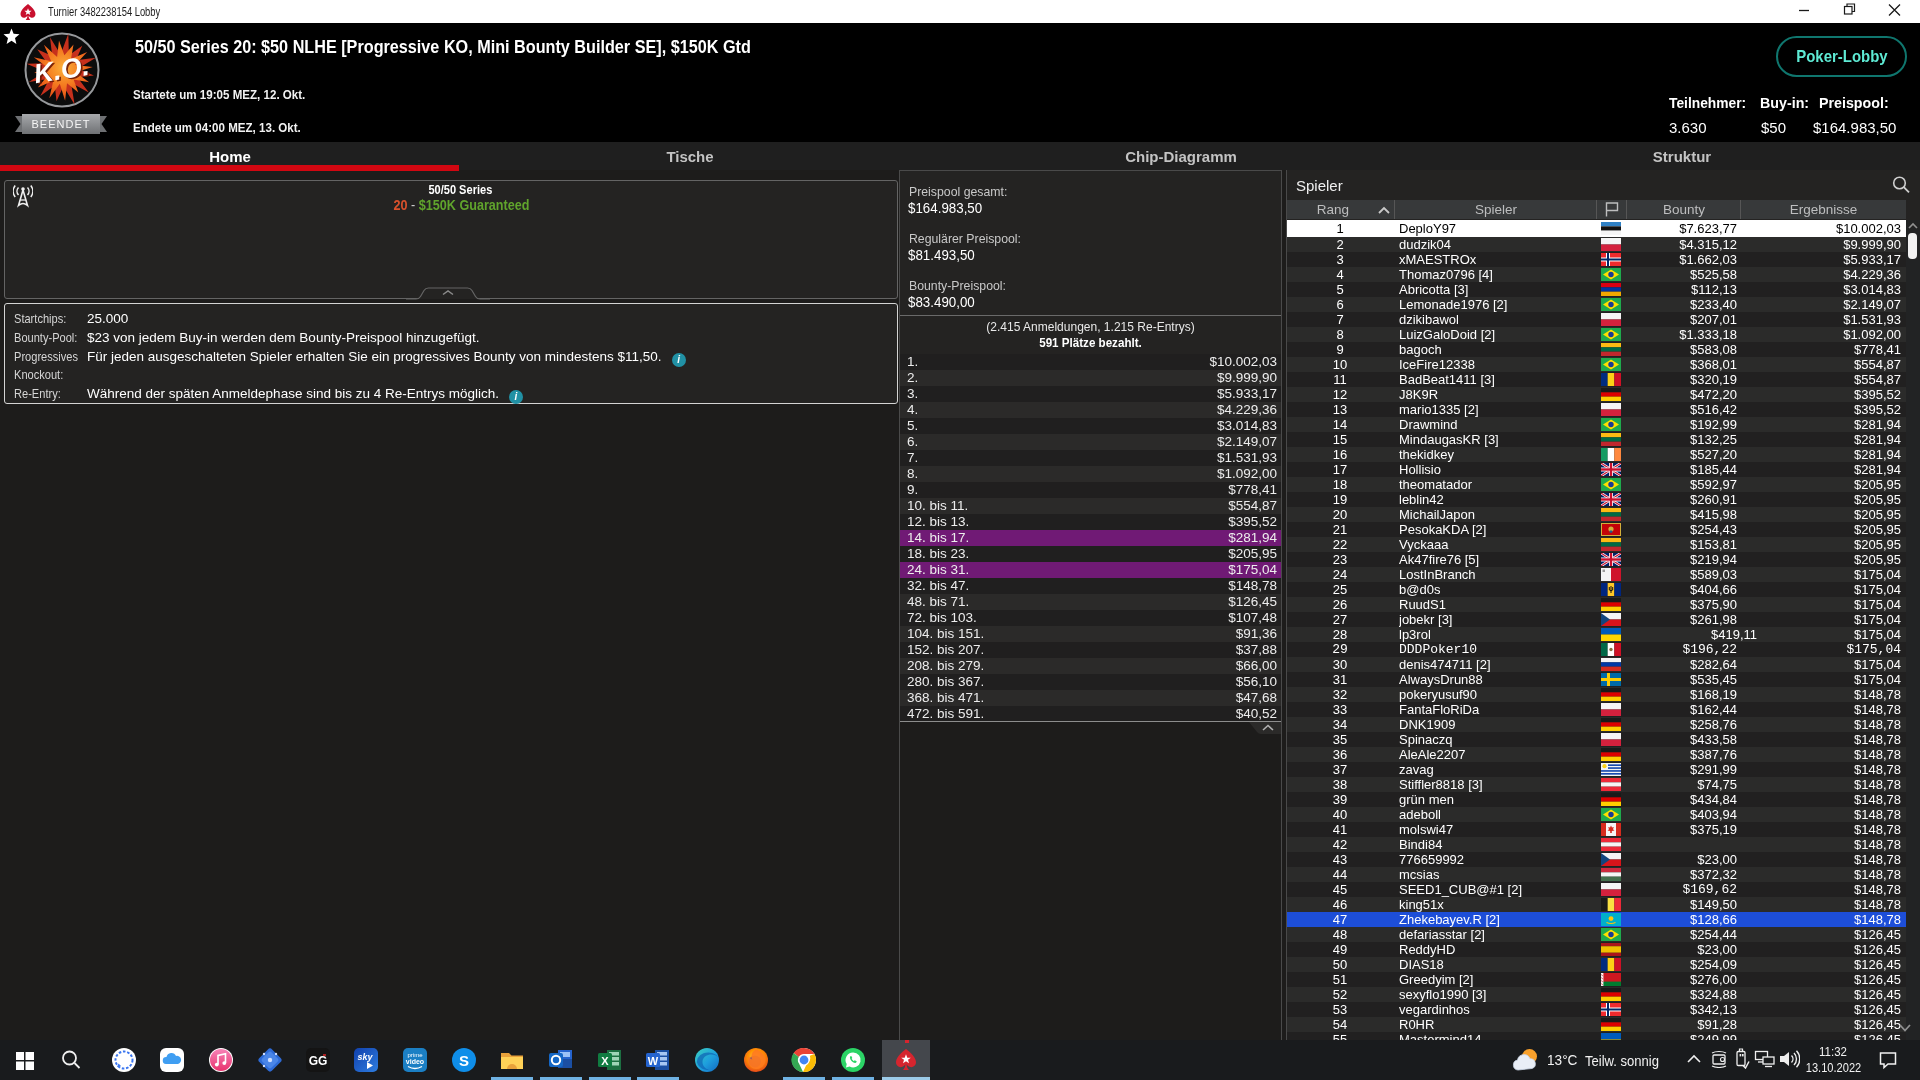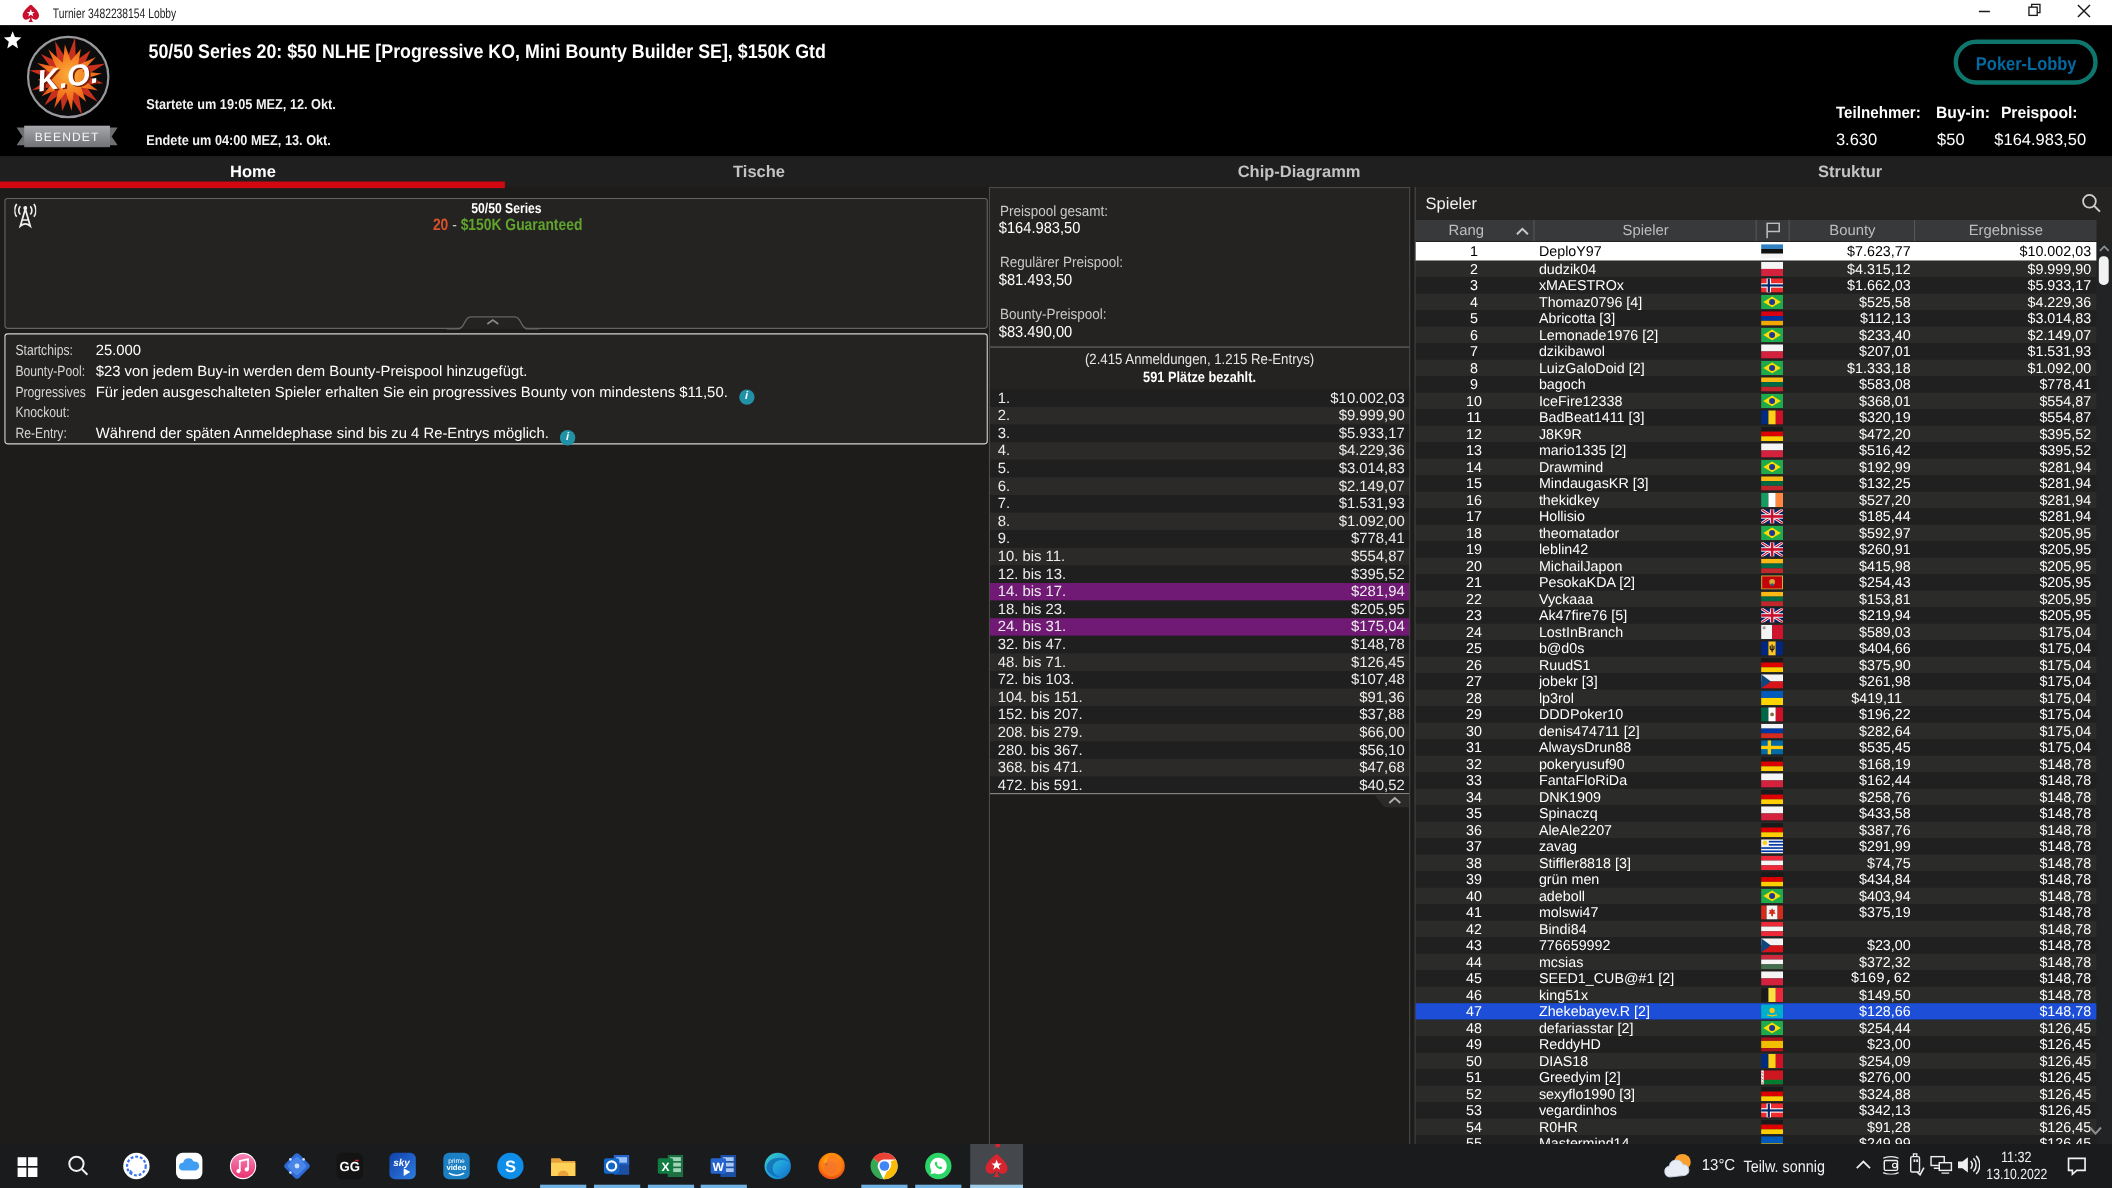--- a/index.html
+++ b/index.html
@@ -70,21 +70,21 @@
           </linearGradient>
         </defs>
         <polygon points="0,2 14,2 14,18 0,18 5.5,10" fill="#6e7073"></polygon>
         <polygon points="92,2 78,2 78,18 92,18 86.5,10" fill="#6e7073"></polygon>
         <rect x="7" y="0" width="78" height="20" fill="url(#rg)"></rect>
         <text x="46" y="14" font-family="Liberation Sans,sans-serif" font-size="11" fill="#f5f5f5" text-anchor="middle" letter-spacing="1">BEENDET</text>
       </svg>
       <div class="abs" style="left:135px;top:13.5px;font-size:18px;font-weight:bold;color:#fff;transform:scaleX(0.90);transform-origin:left;white-space:nowrap;">50/50 Series 20: $50 NLHE [Progressive KO, Mini Bounty Builder SE], $150K Gtd</div>
       <div class="abs" style="left:133px;top:64px;font-size:13px;font-weight:bold;color:#f2f2f2;transform:scaleX(0.89);transform-origin:left;white-space:nowrap;">Startete um 19:05 MEZ, 12. Okt.</div>
       <div class="abs" style="left:133px;top:97px;font-size:13px;font-weight:bold;color:#f2f2f2;transform:scaleX(0.89);transform-origin:left;white-space:nowrap;">Endete um 04:00 MEZ, 13. Okt.</div>
-      <div class="abs" style="left:1776px;top:13px;width:131px;height:41px;border:4px solid #0f766e;border-radius:21px;color:#0369a1;font-size:17px;font-weight:bold;text-align:center;line-height:37px;"><span style="display:inline-block;transform:scaleX(0.88);">Poker-Lobby</span></div>
+      <div class="abs" style="left:1776px;top:13px;width:131px;height:41px;border:2px solid #0f766e;border-radius:21px;color:#5eead4;font-size:17px;font-weight:bold;text-align:center;line-height:37px;"><span style="display:inline-block;transform:scaleX(0.88);">Poker-Lobby</span></div>
       <div class="abs" style="left:1669px;top:71px;font-size:15px;font-weight:bold;color:#fff;transform:scaleX(0.92);transform-origin:left;">Teilnehmer:</div>
       <div class="abs" style="left:1669px;top:96px;font-size:15px;color:#fff;">3.630</div>
       <div class="abs" style="left:1760px;top:71px;font-size:15px;font-weight:bold;color:#fff;transform:scaleX(0.95);transform-origin:left;">Buy-in:</div>
       <div class="abs" style="left:1761px;top:96px;font-size:15px;color:#fff;">$50</div>
       <div class="abs" style="left:1819px;top:71px;font-size:15px;font-weight:bold;color:#fff;transform:scaleX(0.95);transform-origin:left;">Preispool:</div>
       <div class="abs" style="left:1813px;top:96px;font-size:15px;color:#fff;">$164.983,50</div>
     </div>
     <div id="tabbar">
       <div class="tab" style="left:230px;color:#fff;">Home</div>
       <div class="tab" style="left:690px;">Tische</div>
@@ -558,28 +558,28 @@
       <span style="position:absolute;left:455px;width:159px;text-align:right;">$175,04</span>
     </div>
     <svg class="fl" style="left:1601px;top:613px" width="20" height="13" viewBox="0 0 20 13">
       <rect width="20" height="6.5" fill="#f4f4f4"></rect>
       <rect y="6.5" width="20" height="6.5" fill="#d7141a"></rect>
       <polygon points="0,0 9,6.5 0,13" fill="#11457e"></polygon>
     </svg>
     <div class="srow" style="top:627px;height:15px;line-height:15px;background:#2b2b2a;color:#fff;">
       <span class="rk">28</span>
       <span class="nm">lp3rol</span>
-      <span style="position:absolute;left:332px;width:110px;text-align:right;">$419,11</span>
+      <span style="position:absolute;left:360px;width:110px;text-align:right;">$419,11</span>
       <span style="position:absolute;left:455px;width:159px;text-align:right;">$175,04</span>
     </div>
     <svg class="fl" style="left:1601px;top:628px" width="20" height="13" viewBox="0 0 20 13">
       <rect width="20" height="6.5" fill="#005bbb"></rect>
       <rect y="6.5" width="20" height="6.5" fill="#ffd500"></rect>
     </svg>
-    <div class="srow" style="top:642px;height:15px;line-height:15px;background:#212020;color:#fff;">
+    <div class="srow" style="top:642px;height:15px;line-height:15px;background:#212020;color:#fff;font-family:Liberation Mono, monospace;">
       <span class="rk">29</span>
       <span class="nm">DDDPoker10</span>
       <span style="position:absolute;left:340px;width:110px;text-align:right;">$196,22</span>
       <span style="position:absolute;left:455px;width:159px;text-align:right;">$175,04</span>
     </div>
     <svg class="fl" style="left:1601px;top:643px" width="20" height="13" viewBox="0 0 20 13">
       <rect width="6.67" height="13" fill="#006847"></rect>
       <rect x="6.67" width="6.67" height="13" fill="#fff"></rect>
       <rect x="13.34" width="6.66" height="13" fill="#ce1126"></rect>
       <circle cx="10" cy="6.5" r="1.7" fill="#8a6d3b"></circle>

